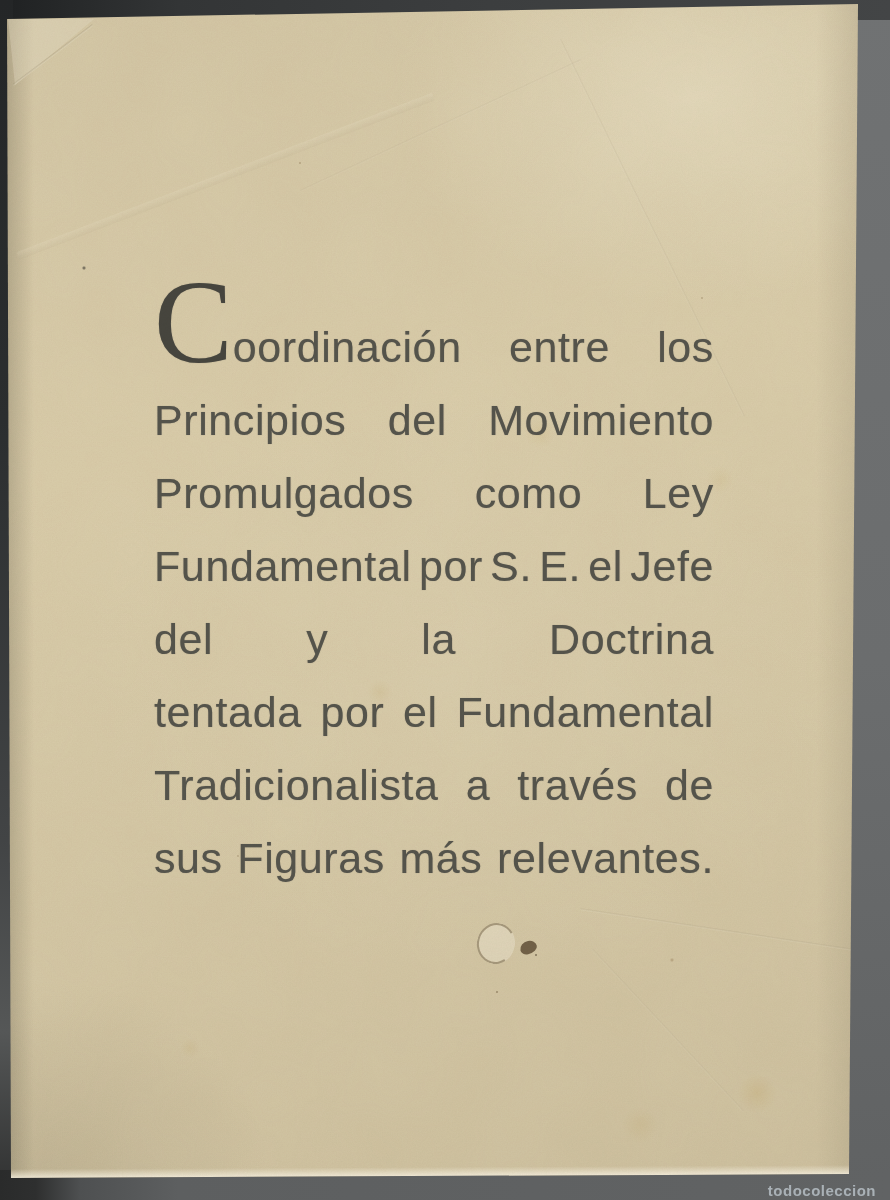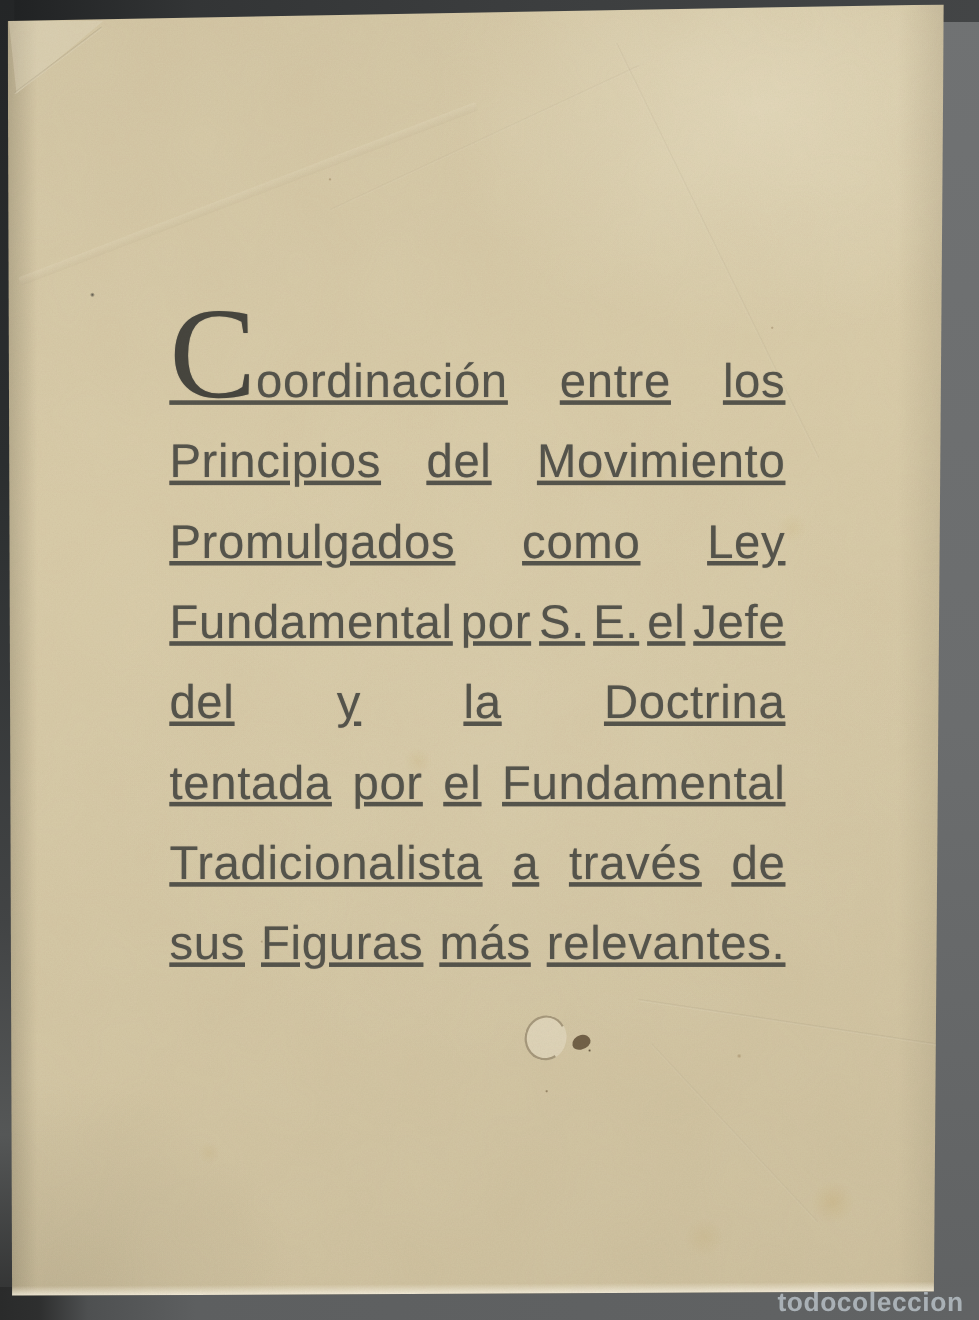--- a/index.html
+++ b/index.html
@@ -112,41 +112,40 @@
     line-height: 73px;
     color: #56554d;
     text-shadow: 0 0 1px rgba(86,85,77,0.45);
   }
   .line {
     display: flex;
     justify-content: space-between;
     align-items: baseline;
     height: 73px;
     white-space: nowrap;
-    text-decoration: underline;
   }
   .dropcap {
     font-family: "Liberation Serif", serif;
     font-size: 118px;
     line-height: 0;
     color: #47463f;
     letter-spacing: 0;
   }
   
   .grain {
     position: absolute; left: 0; top: 0;
     mix-blend-mode: multiply;
     pointer-events: none;
   }
   
   .watermark {
     position: absolute; right: 14px; bottom: 1px;
     font-family: "Liberation Sans", sans-serif;
     font-weight: bold;
-    font-size: 24px;
+    font-size: 15px;
     letter-spacing: 0.5px;
     color: rgba(186,194,200,0.82);
   }
 </style>
 </head>
 <body>
 
 <div class="scan">
 
   <div class="band-top"></div>

